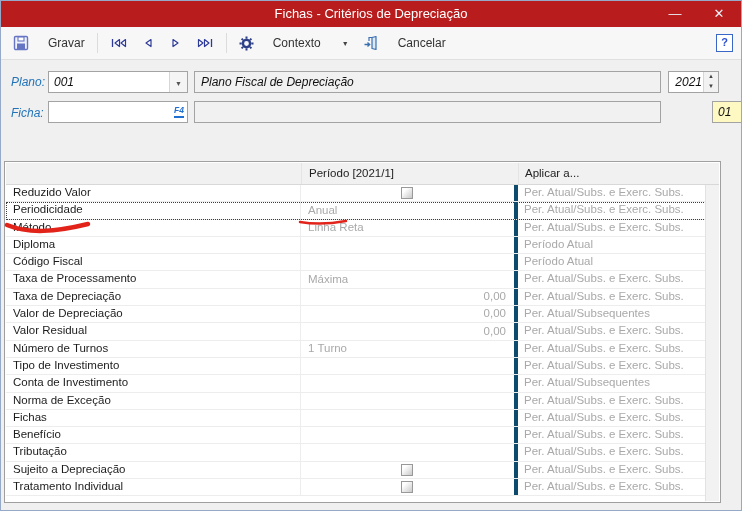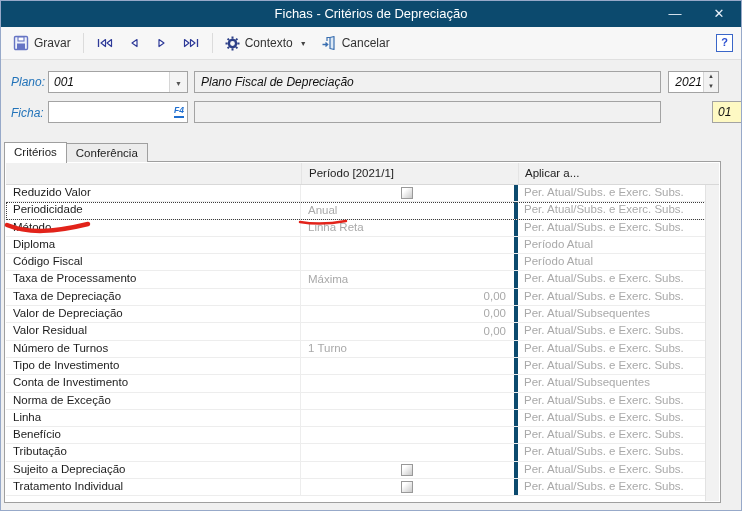--- a/index.html
+++ b/index.html
@@ -1,30 +1,30 @@
 <!DOCTYPE html>
 <html><head>
 <meta charset="utf-8">
 <style>
   html,body{margin:0;padding:0;background:#fff;}
   *{font-family:"Liberation Sans",sans-serif;}
   .window{position:relative;width:742px;height:511px;box-sizing:border-box;
     border:1px solid #97a9c9;background:#f0f0f0;overflow:hidden;}
 
   
-  .titlebar{position:absolute;left:0;top:0;right:0;height:26px;background:#0c4a6e;}
+  .titlebar{position:absolute;left:0;top:0;right:0;height:26px;background:#b91c1c;}
   .title{position:absolute;left:0;right:0;top:0;line-height:26px;text-align:center;
     color:#fff;font-size:13px;}
   .tb-btns{position:absolute;right:0;top:0;height:26px;display:flex;}
   .tb-btn{width:44px;text-align:center;line-height:25px;color:#eaf1fa;font-size:13px;cursor:default;}
 
   
   .toolbar{position:absolute;top:26px;left:0;right:0;height:33px;background:#f7f7f7;
     border-bottom:1px solid #e0e0e0;display:flex;align-items:center;padding:0 5px;box-sizing:border-box;}
-  .tbtn{display:flex;align-items:center;gap:5px;padding:4px 7px;font-size:12px;color:#333;white-space:nowrap;}
+  .tbtn{display:flex;align-items:center;gap:19px;padding:4px 7px;font-size:12px;color:#333;white-space:nowrap;}
   .navbtn{padding:4px 7px;display:flex;align-items:center;}
   .sep{width:1px;height:20px;background:#dcdcdc;margin:0 5px;}
   .caret{font-size:7px;color:#444;margin-left:2px;}
   .spacer{flex:1;}
   .helpbtn{width:15px;height:16px;border:1px solid #3a66c8;color:#2b4fd0;font-size:11px;
     font-weight:bold;text-align:center;line-height:15px;background:#fff;margin-right:3px;box-sizing:content-box;}
 
   
   .formarea{position:absolute;top:59px;left:0;right:0;height:81px;font-style:italic;}
   .lbl{position:absolute;color:#2273B9;font-size:12px;}
@@ -171,24 +171,20 @@
     </div>
     <div class="field ro" style="left:193px;top:41px;width:467px;"></div>
     <div class="field sel" style="left:667px;top:41px;width:51px;">
       <span class="val">01</span>
       <svg width="10" height="6" viewBox="0 0 10 6">
         <polyline points="1,1 5,5 9,1" fill="none" stroke="#555" stroke-width="1.3"></polyline>
       </svg>
     </div>
   </div>
 
-  <div class="tabstrip">
-    <div class="tab active">Critérios</div>
-    <div class="tab">Conferência</div>
-  </div>
 
   <div class="tabpage">
     <div class="grid">
       <div class="ghead">
         <div class="hc h1"></div>
         <div class="hc h2">Período [2021/1]</div>
         <div class="hc h3">Aplicar a...</div>
       </div>
       <div class="rows">
   <div class="row">
@@ -302,21 +298,21 @@
   <div class="row">
     <div class="c c-label">Norma de Exceção</div>
     <div class="c c-period">
       <span class="pv"></span>
 
     </div>
     <div class="c c-aplicar">Per. Atual/Subs. e Exerc. Subs.</div>
   </div>
 
   <div class="row">
-    <div class="c c-label">Linha</div>
+    <div class="c c-label">Fichas</div>
     <div class="c c-period">
       <span class="pv"></span>
 
     </div>
     <div class="c c-aplicar">Per. Atual/Subs. e Exerc. Subs.</div>
   </div>
 
   <div class="row">
     <div class="c c-label">Benefício</div>
     <div class="c c-period">

